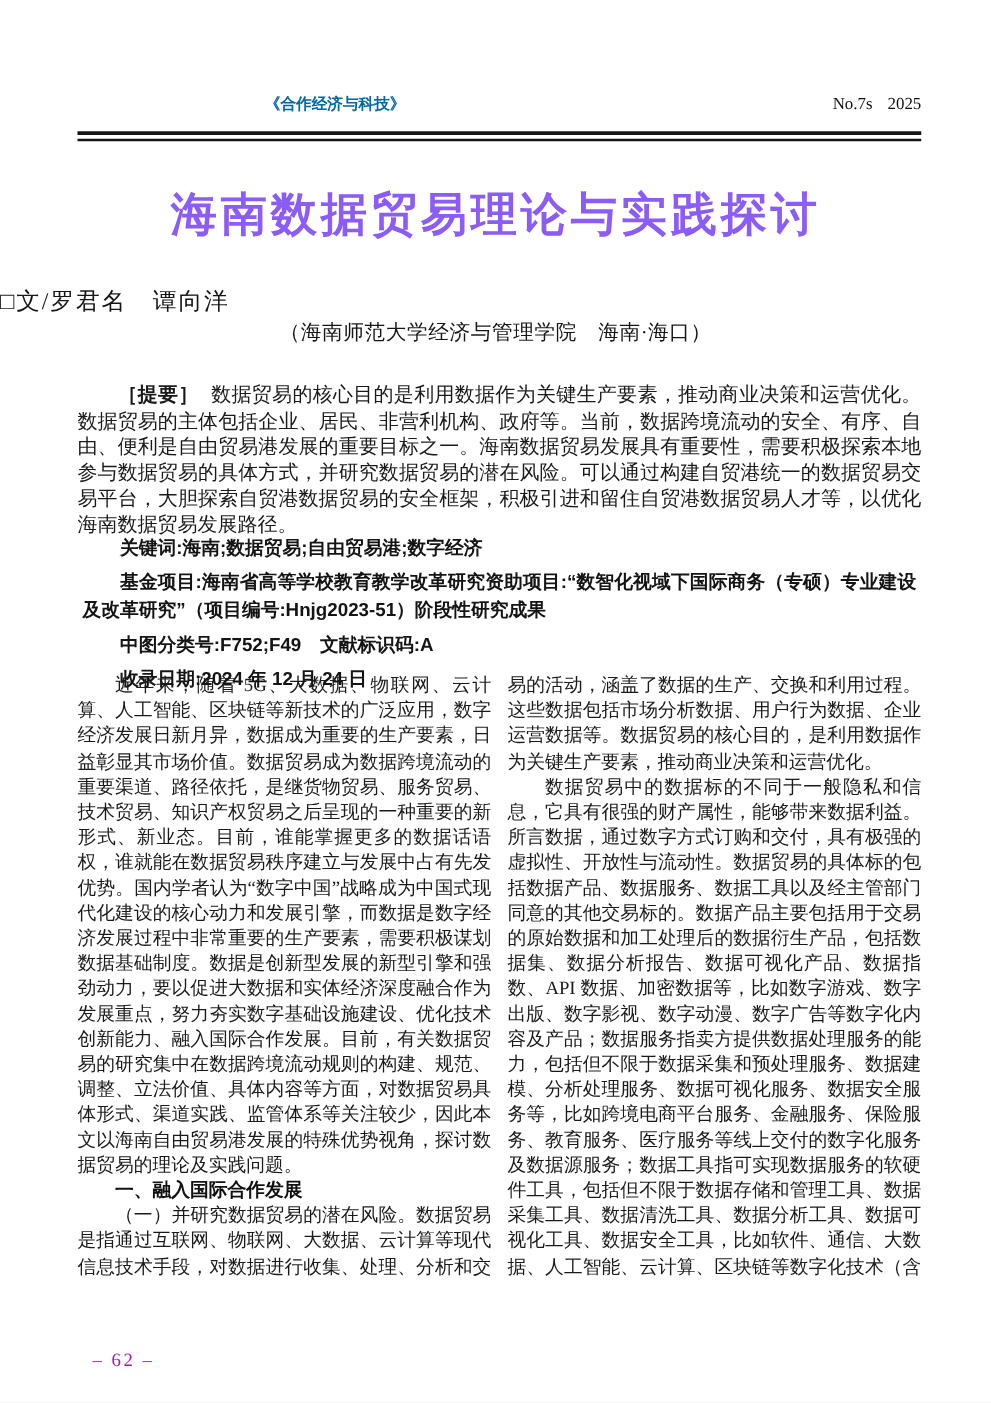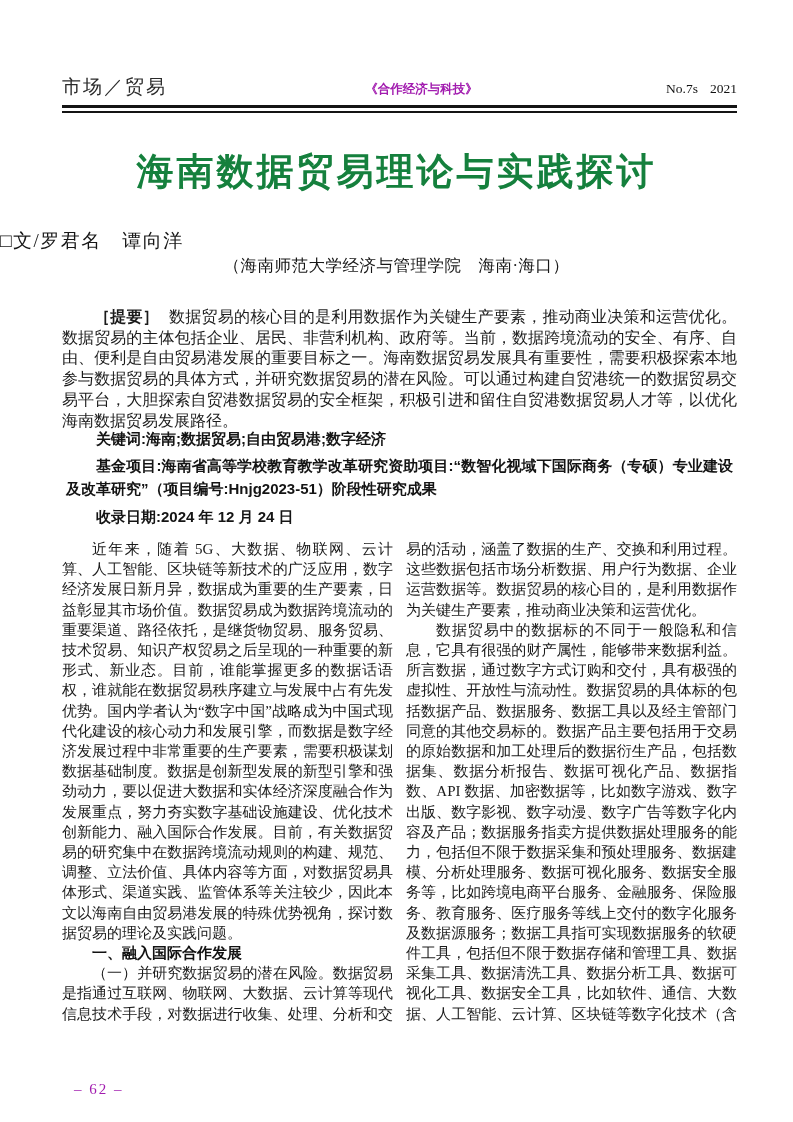--- a/index.html
+++ b/index.html
@@ -7,32 +7,32 @@
     position:relative; width:793px; height:1122px; margin:0 auto;
     background:#ffffff; color:#1c1c1c; overflow:hidden;
     font-family:"Liberation Serif", serif;
   }
   
   .masthead { position:absolute; top:74px; left:62px; right:56px; display:flex; align-items:baseline; }
   .mh-left  { flex:1; text-align:left; }
   .mh-center{ flex:1.2; text-align:center; }
   .mh-right { flex:1; text-align:right; }
   .section-label { font-family:"Liberation Sans", sans-serif; font-size:19px; letter-spacing:2px; color:#2a2a2a; }
-  .journal-name  { font-family:"Liberation Sans", sans-serif; font-weight:700; font-size:12.5px; color:#a21caf;margin-left:44px; }
+  .journal-name  { font-family:"Liberation Sans", sans-serif; font-weight:700; font-size:12.5px; color:#0369a1;margin-left:44px; }
   .issue-info    { font-family:"Liberation Serif", serif; font-size:13.5px; color:#111; }
   .issue-year { margin-left:12px; }
   .rule {
     position:absolute; top:105px; left:62px; right:56px; height:3px;
     border-top:3px solid #141414; border-bottom:2.5px solid #141414;
   }
   
   .title {
     position:absolute; top:147px; left:0; right:0; margin:0; text-align:center;
     font-family:"Liberation Sans", sans-serif; font-weight:700;
-    font-size:37px; letter-spacing:3px; color:#15803d;
+    font-size:37px; letter-spacing:3px; color:#8b5cf6;
   }
   .byline {
     position:absolute; top:228px; left:0; right:0; 
     font-size:19px; letter-spacing:1.5px; color:#161616;
   }
   .affiliation {
     position:absolute; top:255px; left:0; right:0; text-align:center;
     font-size:16.5px; letter-spacing:0.5px; color:#161616;
   }
   
@@ -60,44 +60,42 @@
     position:absolute; top:1081px; left:74px;
     font-size:15px; letter-spacing:2px; color:#a21caf;
   }
 </style>
 </head>
 <body>
 
 <div class="page">
 
   <header class="masthead">
-    <div class="mh-left">
-      <span class="section-label">市场／贸易</span>
-    </div>
     <div class="mh-center">
       <span class="journal-name">《合作经济与科技》</span>
     </div>
     <div class="mh-right issue-info">
-      <span class="issue-number">No.7s</span><span class="issue-year">2021</span>
+      <span class="issue-number">No.7s</span><span class="issue-year">2025</span>
     </div>
   </header>
 
   <div class="rule"></div>
 
   <h1 class="title">海南数据贸易理论与实践探讨</h1>
 
   <div class="byline">□文/罗君名　谭向洋</div>
 
   <div class="affiliation">（海南师范大学经济与管理学院　海南·海口）</div>
 
   <p class="abstract"><b class="abs-label">［提要］</b><span>数据贸易的核心目的是利用数据作为关键生产要素，推动商业决策和运营优化。数据贸易的主体包括企业、居民、非营利机构、政府等。当前，数据跨境流动的安全、有序、自由、便利是自由贸易港发展的重要目标之一。海南数据贸易发展具有重要性，需要积极探索本地参与数据贸易的具体方式，并研究数据贸易的潜在风险。可以通过构建自贸港统一的数据贸易交易平台，大胆探索自贸港数据贸易的安全框架，积极引进和留住自贸港数据贸易人才等，以优化海南数据贸易发展路径。</span></p>
 
   <div class="meta">
     <p>关键词:海南;数据贸易;自由贸易港;数字经济</p>
     <p>基金项目:海南省高等学校教育教学改革研究资助项目:“数智化视域下国际商务（专硕）专业建设及改革研究”（项目编号:Hnjg2023-51）阶段性研究成果</p>
+    <p>中图分类号:F752;F49　文献标识码:A</p>
     <p>收录日期:2024 年 12 月 24 日</p>
   </div>
 
   <div class="body-flow">
     <p class="para">近年来，随着 5G、大数据、物联网、云计算、人工智能、区块链等新技术的广泛应用，数字经济发展日新月异，数据成为重要的生产要素，日益彰显其市场价值。数据贸易成为数据跨境流动的重要渠道、路径依托，是继货物贸易、服务贸易、技术贸易、知识产权贸易之后呈现的一种重要的新形式、新业态。目前，谁能掌握更多的数据话语权，谁就能在数据贸易秩序建立与发展中占有先发优势。国内学者认为“数字中国”战略成为中国式现代化建设的核心动力和发展引擎，而数据是数字经济发展过程中非常重要的生产要素，需要积极谋划数据基础制度。数据是创新型发展的新型引擎和强劲动力，要以促进大数据和实体经济深度融合作为发展重点，努力夯实数字基础设施建设、优化技术创新能力、融入国际合作发展。目前，有关数据贸易的研究集中在数据跨境流动规则的构建、规范、调整、立法价值、具体内容等方面，对数据贸易具体形式、渠道实践、监管体系等关注较少，因此本文以海南自由贸易港发展的特殊优势视角，探讨数据贸易的理论及实践问题。</p>
     <p class="h2">一、融入国际合作发展</p>
     <p class="para"><span class="kai">（一）并研究数据贸易的潜在风险。</span><span>数据贸易是指通过互联网、物联网、大数据、云计算等现代信息技术手段，对数据进行收集、处理、分析和交易的活动，涵盖了数据的生产、交换和利用过程。这些数据包括市场分析数据、用户行为数据、企业运营数据等。数据贸易的核心目的，是利用数据作为关键生产要素，推动商业决策和运营优化。</span></p>
     <p class="para">数据贸易中的数据标的不同于一般隐私和信息，它具有很强的财产属性，能够带来数据利益。所言数据，通过数字方式订购和交付，具有极强的虚拟性、开放性与流动性。数据贸易的具体标的包括数据产品、数据服务、数据工具以及经主管部门同意的其他交易标的。数据产品主要包括用于交易的原始数据和加工处理后的数据衍生产品，包括数据集、数据分析报告、数据可视化产品、数据指数、API 数据、加密数据等，比如数字游戏、数字出版、数字影视、数字动漫、数字广告等数字化内容及产品；数据服务指卖方提供数据处理服务的能力，包括但不限于数据采集和预处理服务、数据建模、分析处理服务、数据可视化服务、数据安全服务等，比如跨境电商平台服务、金融服务、保险服务、教育服务、医疗服务等线上交付的数字化服务及数据源服务；数据工具指可实现数据服务的软硬件工具，包括但不限于数据存储和管理工具、数据采集工具、数据清洗工具、数据分析工具、数据可视化工具、数据安全工具，比如软件、通信、大数据、人工智能、云计算、区块链等数字化技术（含源代码）；经主管部门同意的其他交易标的，具有特许性、有限性，比如私人订制的数据交易，包括各种源数据包、各种再加</p>
   </div>
 

